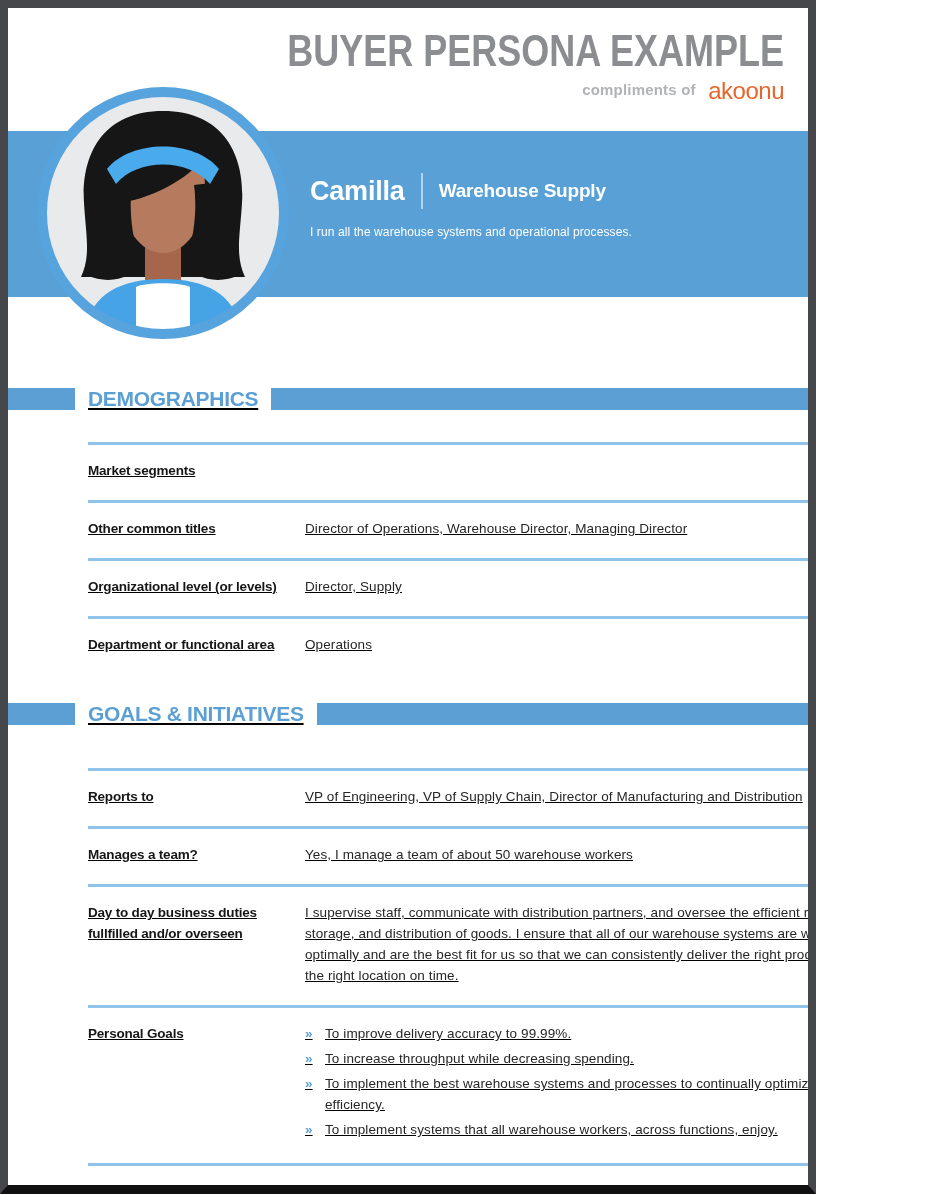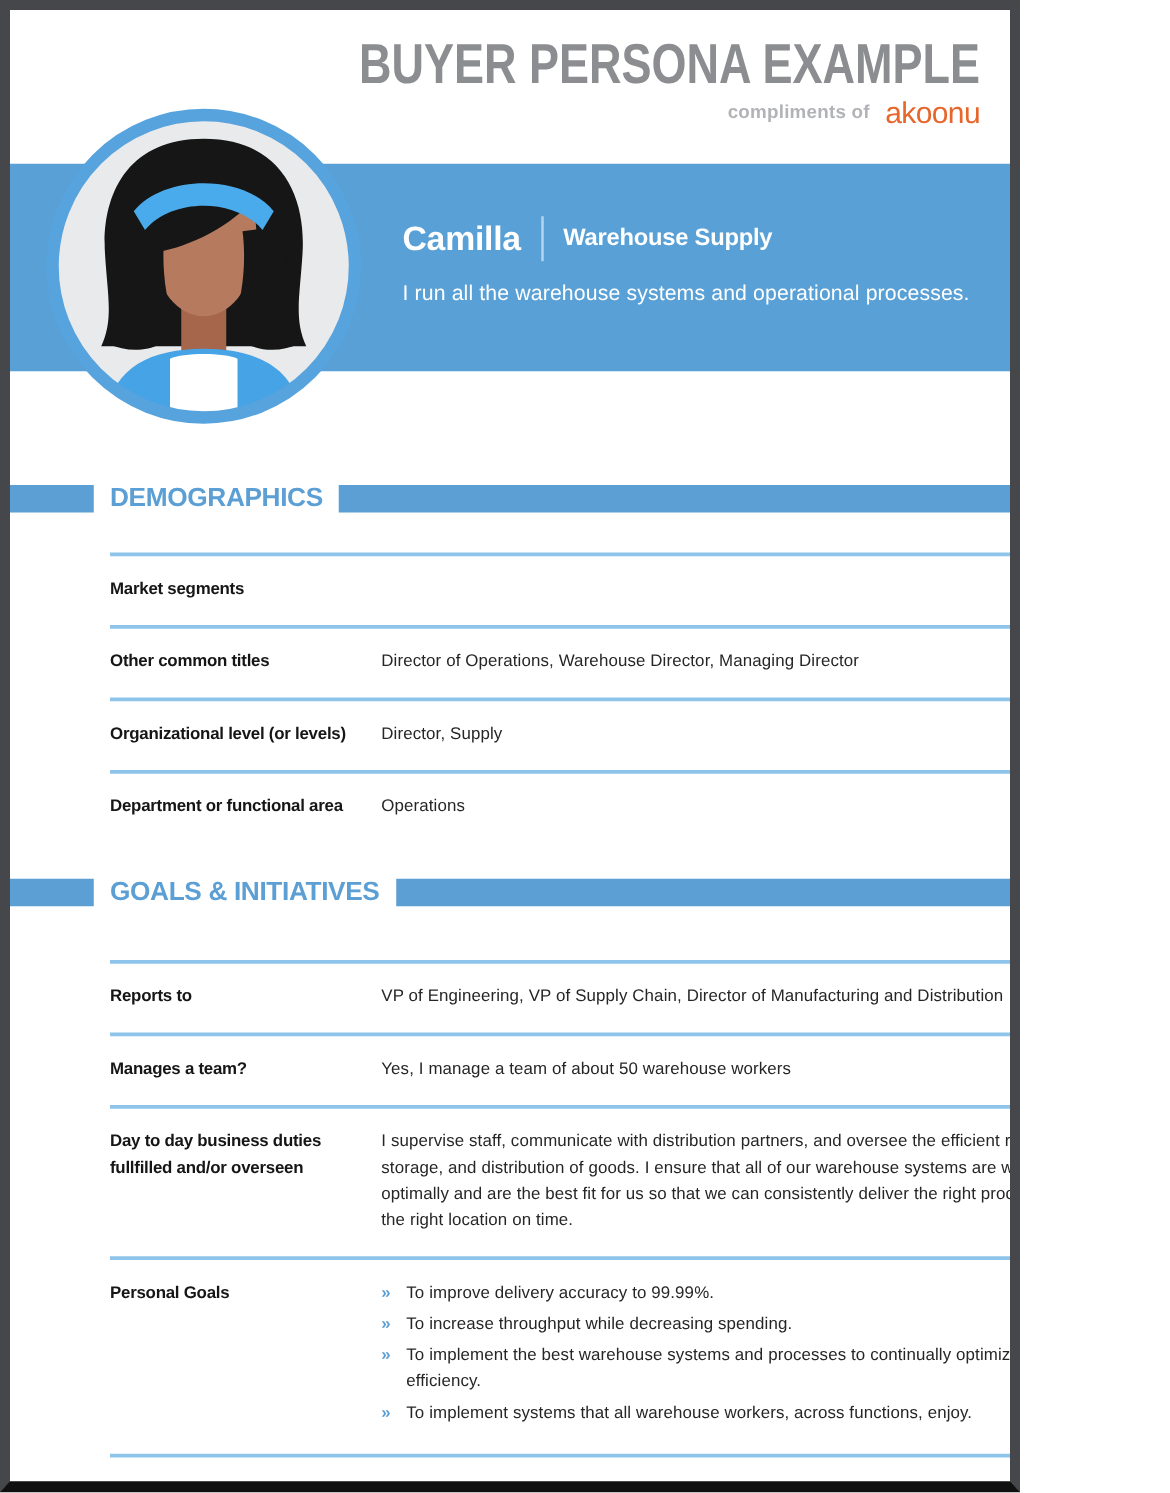--- a/index.html
+++ b/index.html
@@ -38,29 +38,29 @@
   .banner {
     position: relative;
     margin-top: 26px;
     height: 166px;
     background: #58a0d6;
   }
   .avatar-wrap {
     position: absolute; left: 27px; top: -46px;
     width: 256px; height: 256px;
   }
-  .banner-text { position: absolute; left: 314px; top: 42px; color: #ffffff; }
+  .banner-text { position: absolute; left: 302px; top: 42px; color: #ffffff; }
   .name-row { display: flex; align-items: center; }
   .persona-name { font-size: 27px; font-weight: bold; letter-spacing: -0.2px; }
   .name-divider { width: 2px; height: 36px; background: rgba(255,255,255,0.55); margin: 0 16px; }
   .persona-role { font-size: 19px; font-weight: bold; letter-spacing: -0.2px; }
-  .persona-quote { margin-top: 16px; font-size: 17px; letter-spacing: 0.1px; }
+  .persona-quote { margin-top: 16px; font-size: 12px; letter-spacing: 0.1px; }
 
   
-  .persona-section { margin-top: 0; }
+  .persona-section { margin-top: 0; text-decoration: underline; }
   .section-demographics { margin-top: 91px; }
   .section-goals { margin-top: 29px; }
 
   .section-header { display: flex; align-items: center; height: 22px; }
   .section-bar { height: 22px; background: #5b9fd4; }
   .section-bar.left { width: 67px; margin-right: 13px; }
   .section-bar.right { flex: 1; margin-left: 13px; }
   .section-title {
     font-size: 21px; font-weight: bold; color: #5b9fd4;
     letter-spacing: -0.3px; white-space: nowrap; line-height: 22px;

